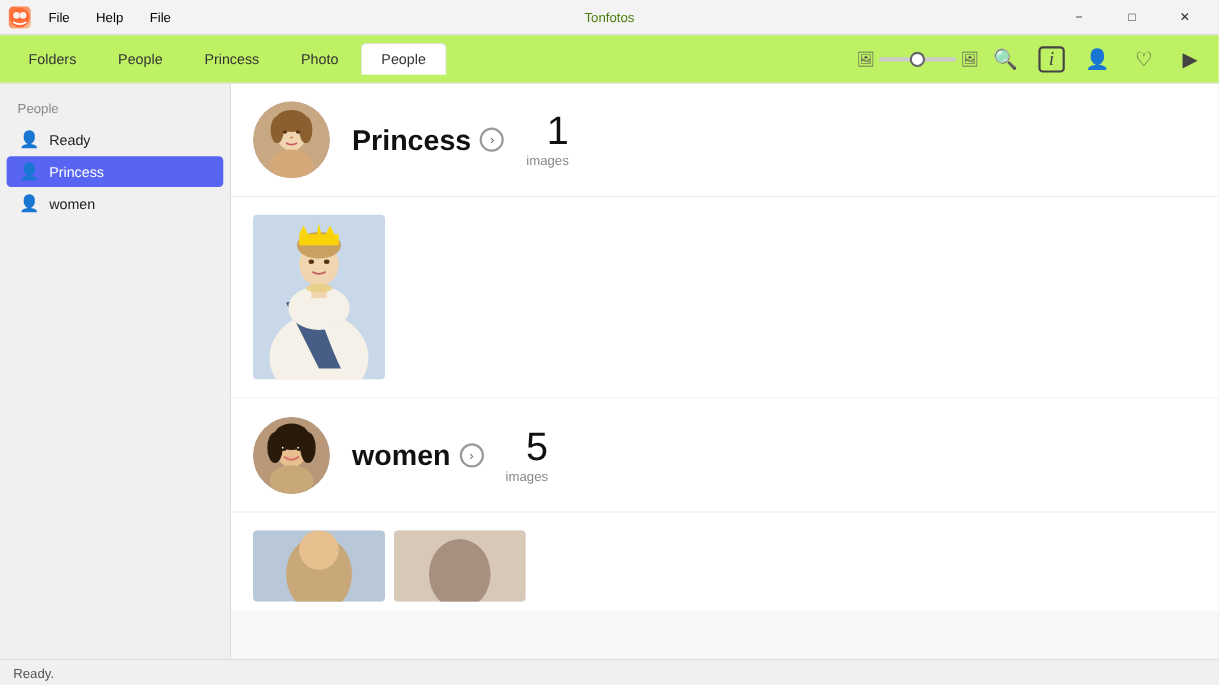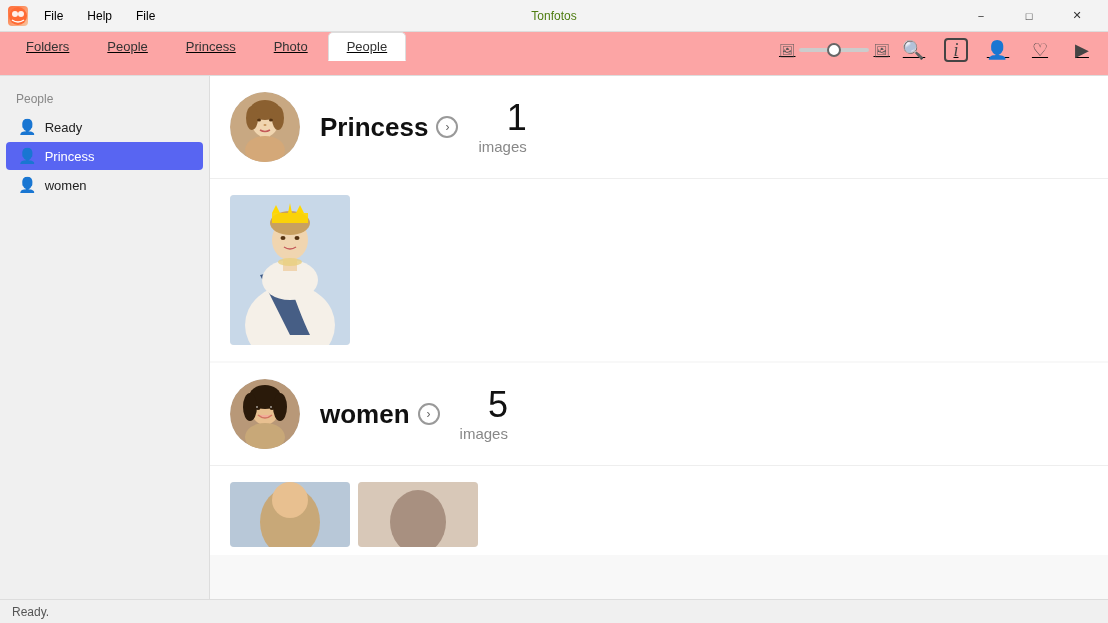--- a/index.html
+++ b/index.html
@@ -69,27 +69,26 @@
       cursor: pointer;
       font-size: 11px;
       color: #333;
       border: none;
       background: transparent;
     }
 
     
     .toolbar {
       display: flex;
-      align-items: flex-start;
-      background: #fca5a5;
+      align-items: center;
+      background: #bef264;
       height: 44px;
       padding: 0 8px;
       border-bottom: 1px solid #ddd;
       flex-shrink: 0;
-      text-decoration: underline;
     }
     .tabs {
       display: flex;
       gap: 2px;
       flex: 1;
     }
     .tab {
       padding: 6px 18px;
       font-size: 13px;
       cursor: pointer;
@@ -255,21 +254,21 @@
     .person-count {
       text-align: right;
     }
     .count-number {
       font-size: 36px;
       font-weight: 300;
       color: #111;
       line-height: 1;
     }
     .count-label {
-      font-size: 15px;
+      font-size: 12px;
       color: #888;
       margin-top: 2px;
     }
 
     
     .person-photos {
       padding: 16px 20px;
       display: flex;
       gap: 8px;
     }

